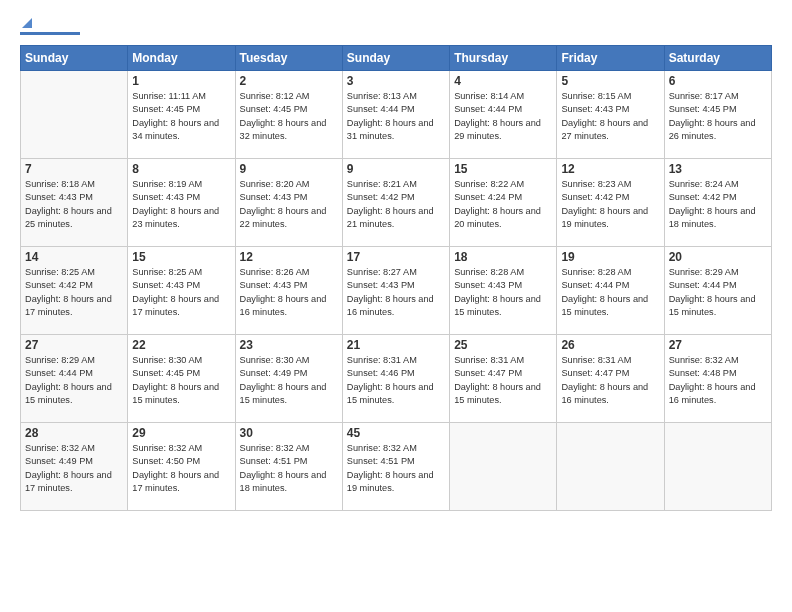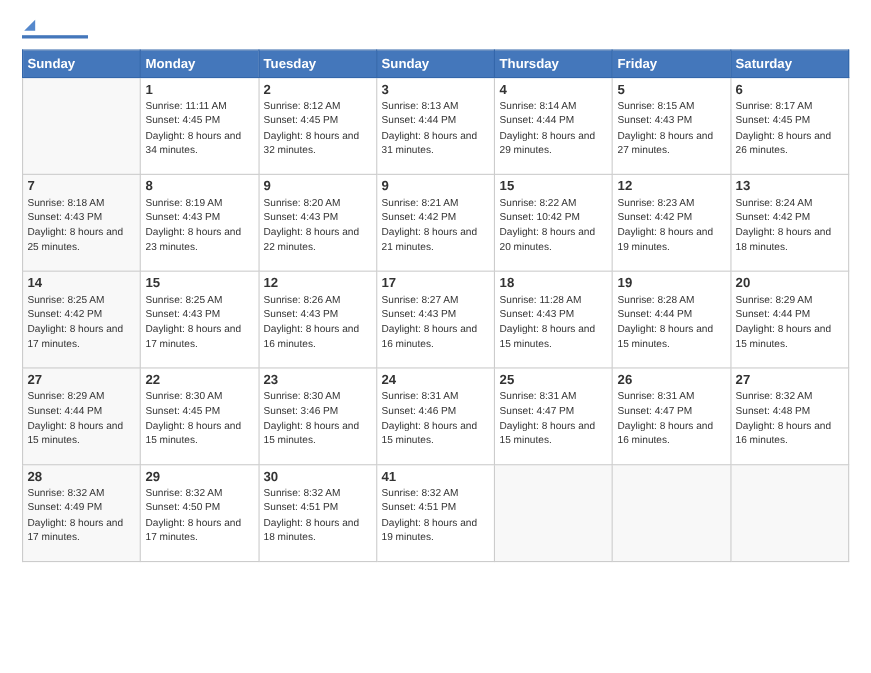--- a/index.html
+++ b/index.html
@@ -215,21 +215,21 @@
           <td>
             <span class="day-number">9</span>
             <div class="day-info">Sunrise: 8:21 AM
 Sunset: 4:42 PM
 Daylight: 8 hours
 and 21 minutes.</div>
           </td>
           <td>
             <span class="day-number">15</span>
             <div class="day-info">Sunrise: 8:22 AM
-Sunset: 10:42 PM
+Sunset: 4:24 PM
 Daylight: 8 hours
 and 20 minutes.</div>
           </td>
           <td>
             <span class="day-number">12</span>
             <div class="day-info">Sunrise: 8:23 AM
 Sunset: 4:42 PM
 Daylight: 8 hours
 and 19 minutes.</div>
           </td>
@@ -265,21 +265,21 @@
           </td>
           <td>
             <span class="day-number">17</span>
             <div class="day-info">Sunrise: 8:27 AM
 Sunset: 4:43 PM
 Daylight: 8 hours
 and 16 minutes.</div>
           </td>
           <td>
             <span class="day-number">18</span>
-            <div class="day-info">Sunrise: 11:28 AM
+            <div class="day-info">Sunrise: 8:28 AM
 Sunset: 4:43 PM
 Daylight: 8 hours
 and 15 minutes.</div>
           </td>
           <td>
             <span class="day-number">19</span>
             <div class="day-info">Sunrise: 8:28 AM
 Sunset: 4:44 PM
 Daylight: 8 hours
 and 15 minutes.</div>
@@ -303,26 +303,26 @@
           <td>
             <span class="day-number">22</span>
             <div class="day-info">Sunrise: 8:30 AM
 Sunset: 4:45 PM
 Daylight: 8 hours
 and 15 minutes.</div>
           </td>
           <td>
             <span class="day-number">23</span>
             <div class="day-info">Sunrise: 8:30 AM
-Sunset: 3:46 PM
-Daylight: 8 hours
-and 15 minutes.</div>
-          </td>
-          <td>
-            <span class="day-number">24</span>
+Sunset: 4:49 PM
+Daylight: 8 hours
+and 15 minutes.</div>
+          </td>
+          <td>
+            <span class="day-number">21</span>
             <div class="day-info">Sunrise: 8:31 AM
 Sunset: 4:46 PM
 Daylight: 8 hours
 and 15 minutes.</div>
           </td>
           <td>
             <span class="day-number">25</span>
             <div class="day-info">Sunrise: 8:31 AM
 Sunset: 4:47 PM
 Daylight: 8 hours
@@ -359,21 +359,21 @@
 and 17 minutes.</div>
           </td>
           <td>
             <span class="day-number">30</span>
             <div class="day-info">Sunrise: 8:32 AM
 Sunset: 4:51 PM
 Daylight: 8 hours
 and 18 minutes.</div>
           </td>
           <td>
-            <span class="day-number">41</span>
+            <span class="day-number">45</span>
             <div class="day-info">Sunrise: 8:32 AM
 Sunset: 4:51 PM
 Daylight: 8 hours
 and 19 minutes.</div>
           </td>
           <td class="empty"></td>
           <td class="empty"></td>
           <td class="empty"></td>
         </tr>
       </tbody>

